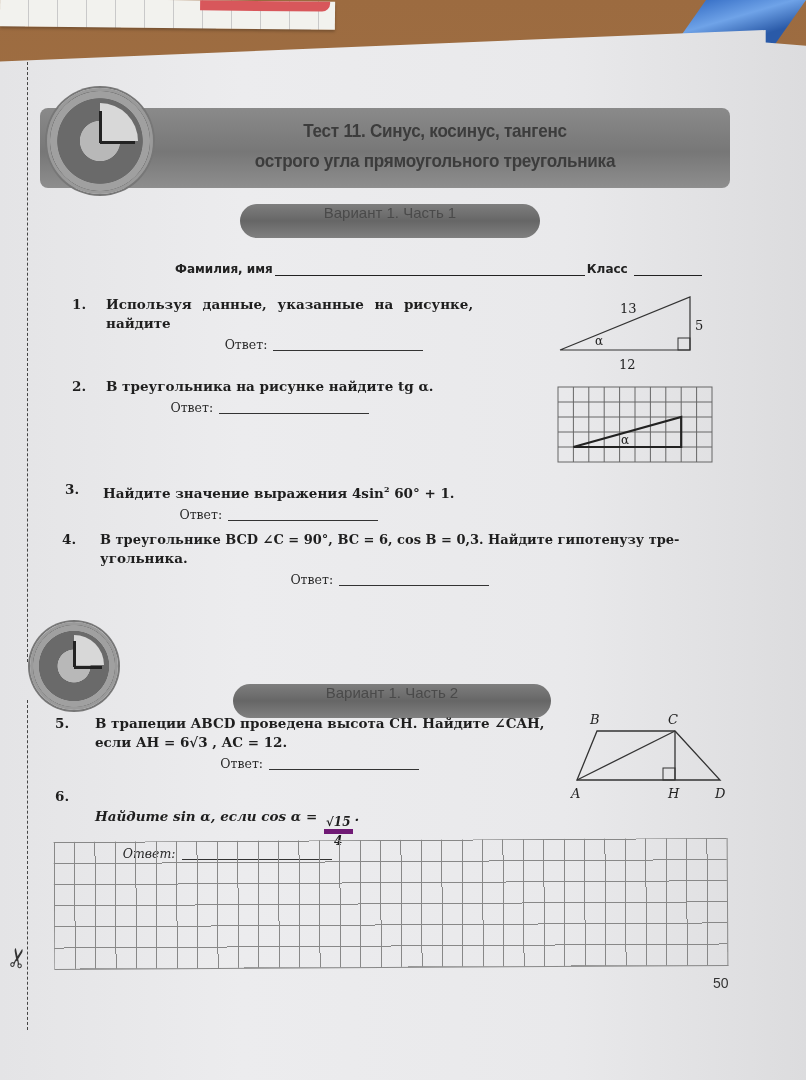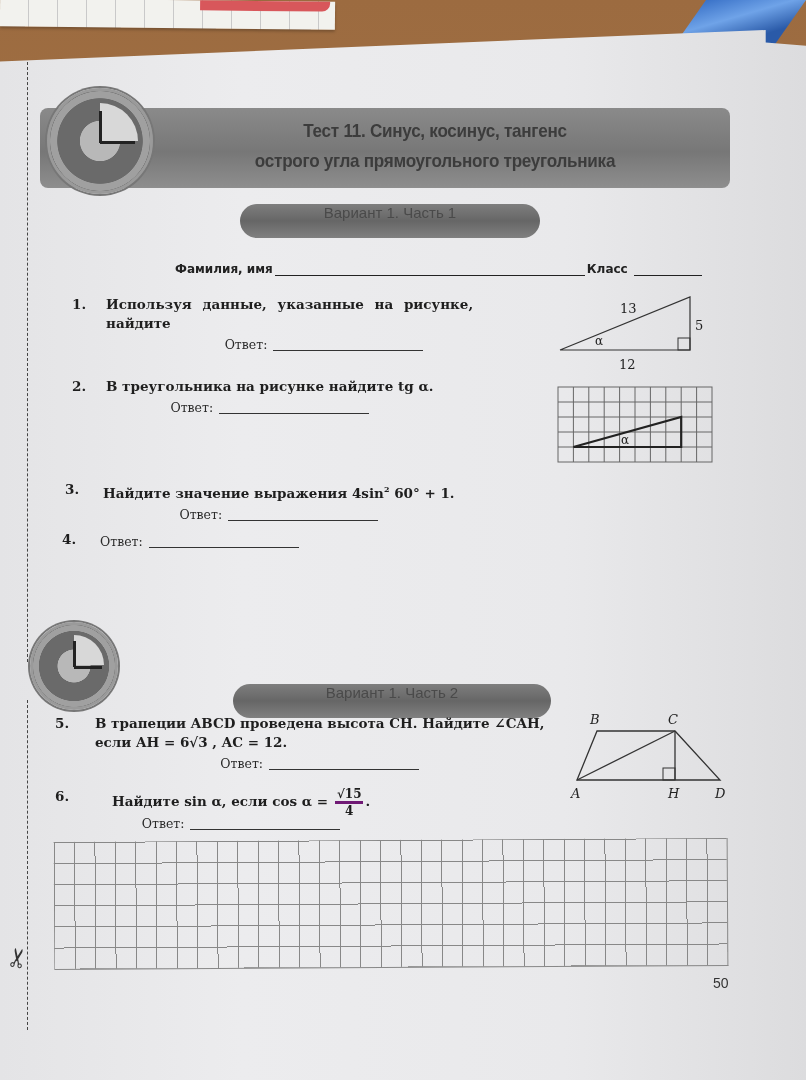--- a/index.html
+++ b/index.html
@@ -62,21 +62,21 @@
   .name-row { position: absolute; left: 175px; top: 262px; font-family: "DejaVu Sans", sans-serif; font-weight: bold; font-size: 12px; color: #222; }
   .name-line { display: inline-block; width: 310px; border-bottom: 1px solid #222; margin: 0 2px; vertical-align: -3px; }
   .class-line { display: inline-block; width: 68px; border-bottom: 1px solid #222; margin-left: 6px; vertical-align: -3px; }
 
   .q { position: absolute; color: #1e1e1e; font-size: 13.5px; line-height: 19px; font-weight: bold; }
   .q .num { position: absolute; left: 0; top: 0; }
   .q .body { position: absolute; left: 34px; top: 0; }
   .answer { font-weight: normal; font-size: 12.5px; color: #2a2a2a; margin-top: 2px; text-align: center; }
   .answer .line { display: inline-block; width: 150px; border-bottom: 1px solid #333; margin-left: 6px; vertical-align: -2px; }
   .frac { display: inline-flex; flex-direction: column; align-items: center; vertical-align: middle; font-size: 12px; line-height: 14px; margin: 0 2px; }
-  .frac .nu { border-bottom: 3px solid #701a75; padding: 0 2px; }
+  .frac .nu { border-bottom: 5px solid #701a75; padding: 0 2px; margin-top: 28px; }
 
   svg text { font-family: "DejaVu Serif", serif; }
   .page-num { position: absolute; left: 713px; top: 975px; font-family: "Liberation Sans", sans-serif; font-size: 14px; color: #333; }
 </style>
 </head>
 <body>
 
 <div class="desk"></div>
 <div class="notebook">
     <div class="notebook-red"></div>
@@ -155,20 +155,22 @@
   <span class="num">3.</span>
   <div class="body" style="left:38px;">
     <div><span>Найдите значение выражения 4sin</span><sup style="font-size:8px;">2</sup><span> 60° + 1.</span></div>
     <div class="answer"><span>Ответ:</span><span class="line"></span></div>
   </div>
 </div>
 
 <div class="q" style="left:62px; top:530px; width:670px;">
   <span class="num">4.</span>
   <div class="body" style="left:38px;">
+    <div style="font-size:13px;">В треугольнике BCD ∠C = 90°, BC = 6, cos B = 0,3. Найдите гипотенузу тре-</div>
+    <div>угольника.</div>
     <div class="answer"><span>Ответ:</span><span class="line"></span></div>
   </div>
 </div>
 
 <div class="clock clock2">
   <div class="face-lit"></div>
     <div class="hand-v"></div>
     <div class="hand-h"></div>
 </div>
 <div class="pill pill2">
@@ -190,21 +192,21 @@
   <rect x="98" y="60" width="12" height="12" fill="none" stroke="#333" stroke-width="1"></rect>
   <text x="25" y="16" font-size="13" font-style="italic" fill="#222">B</text>
   <text x="103" y="16" font-size="13" font-style="italic" fill="#222">C</text>
   <text x="6" y="90" font-size="13" font-style="italic" fill="#222">A</text>
   <text x="103" y="90" font-size="13" font-style="italic" fill="#222">H</text>
   <text x="150" y="90" font-size="13" font-style="italic" fill="#222">D</text>
 </svg>
 
 <div class="q" style="left:55px; top:787px; width:510px;">
   <span class="num">6.</span>
-  <div class="body" style="left:57px;">
+  <div class="body" style="left:40px;font-style:italic;">
     <div><span>Найдите sin α, если cos α = </span><span class="frac">
           <span class="nu">√15</span>
           <span>4</span>
         </span><span>.</span></div>
     <div class="answer" style="margin-top:-4px;"><span>Ответ:</span><span class="line"></span></div>
   </div>
 </div>
 
 <div id="answer-grid" style="position:absolute; left:54px; top:840px; width:673px; height:127px;
   background:

